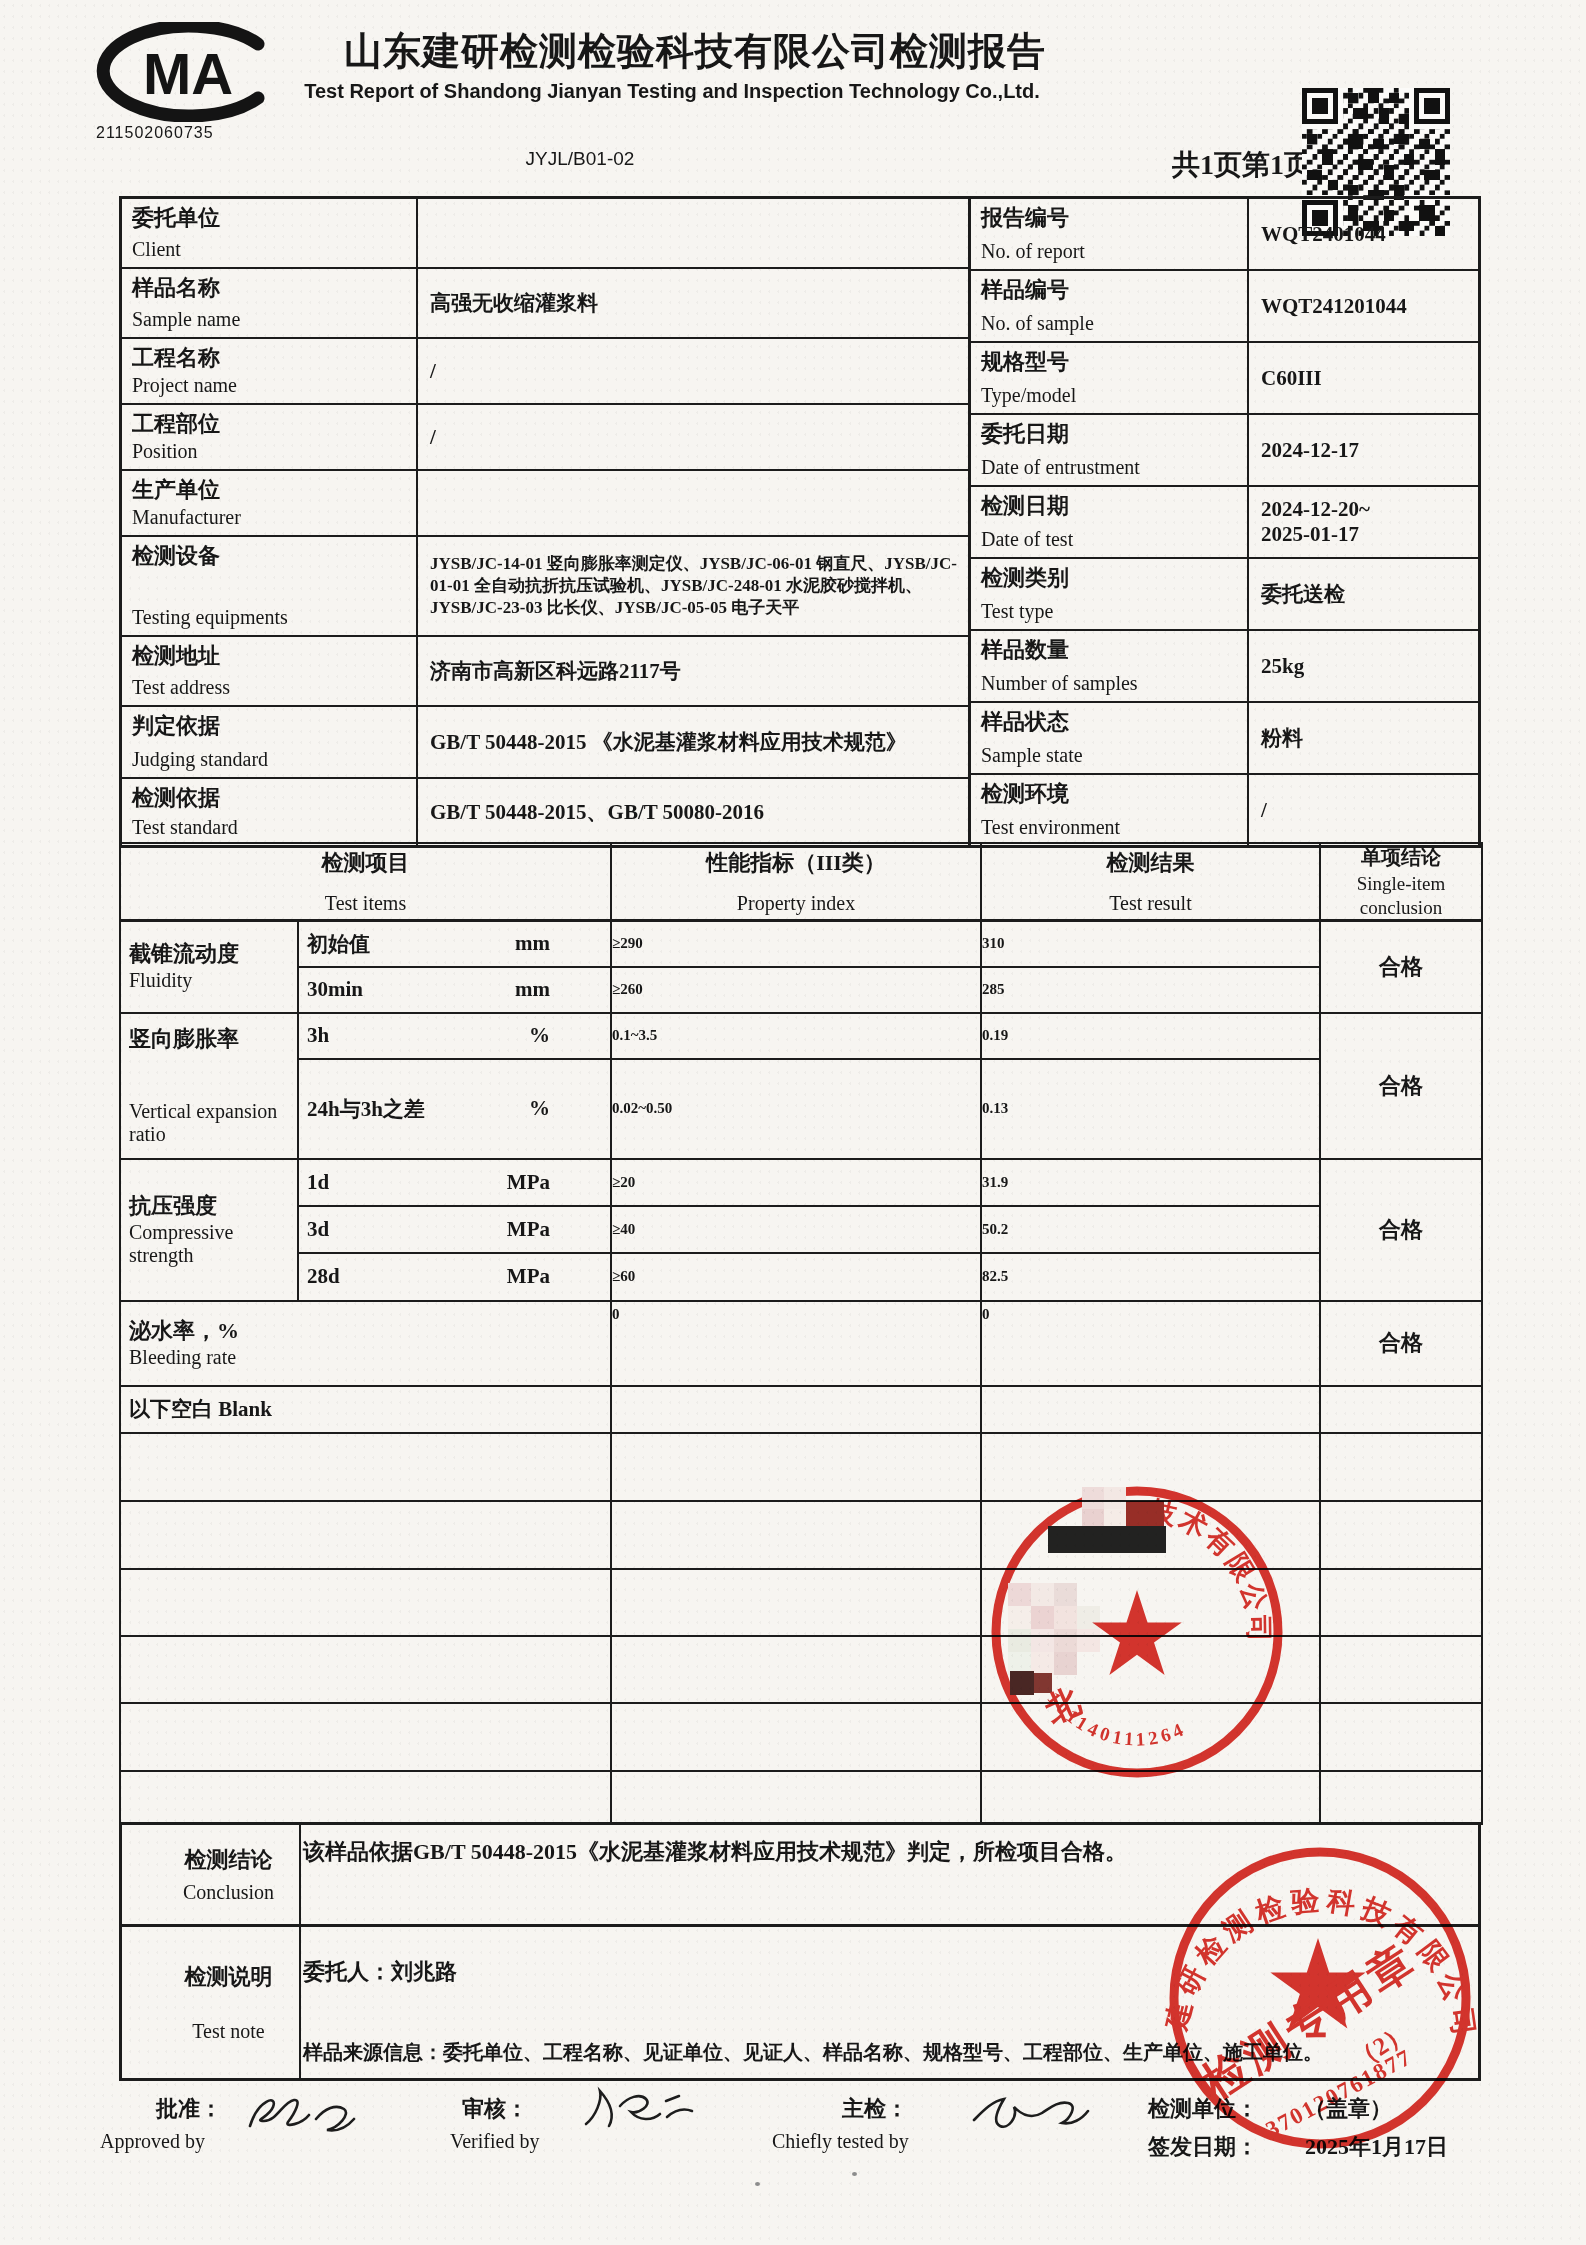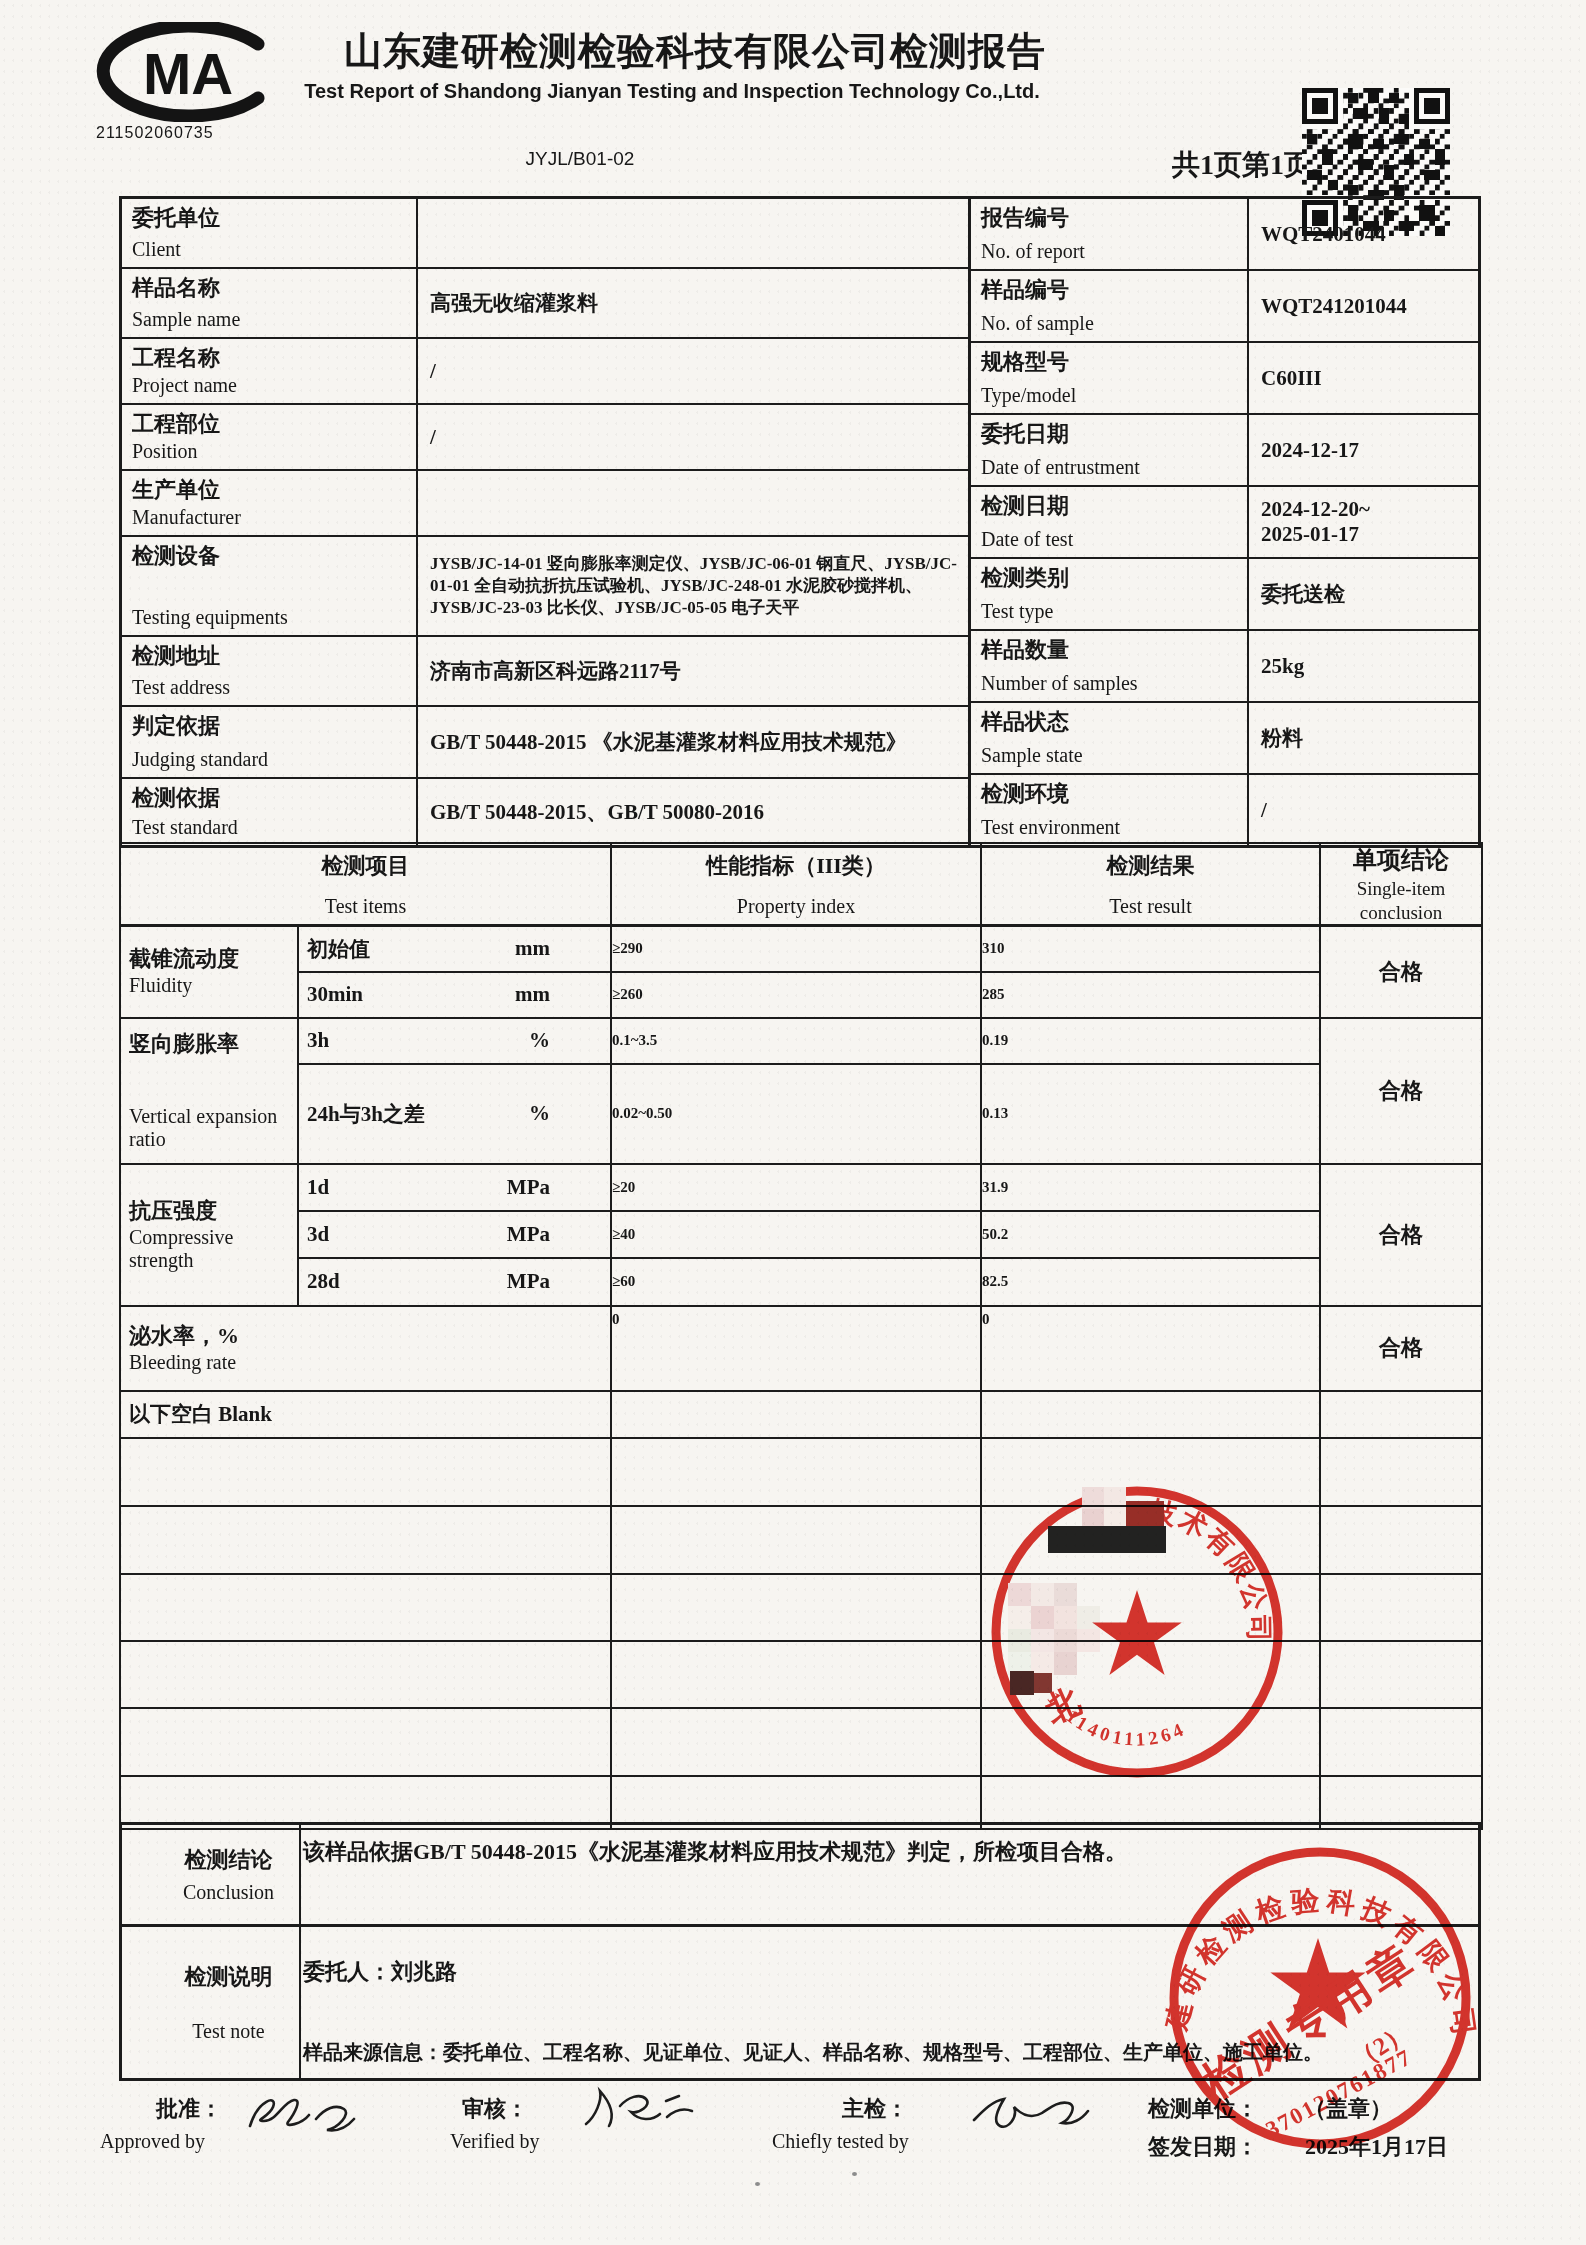--- a/index.html
+++ b/index.html
@@ -284,21 +284,21 @@
             </td>
           <td>
               <span class="hcn">性能指标（III类）</span>
               <span class="hen">Property index</span>
             </td>
           <td>
               <span class="hcn">检测结果</span>
               <span class="hen">Test result</span>
             </td>
           <td>
-              <span class="hcn" style="font-size:24px">单项结论</span>
+              <span class="hcn" style="font-size:20px">单项结论</span>
               <span class="hen3">Single-item</span>
               <span class="hen3">conclusion</span>
             </td>
         </tr>
 
         <tr style="height:46px">
           <td rowspan="2">
               <div class="c-item-inner">
                 <span class="cell-cn">截锥流动度</span>
                 <span class="cell-en">Fluidity</span>

